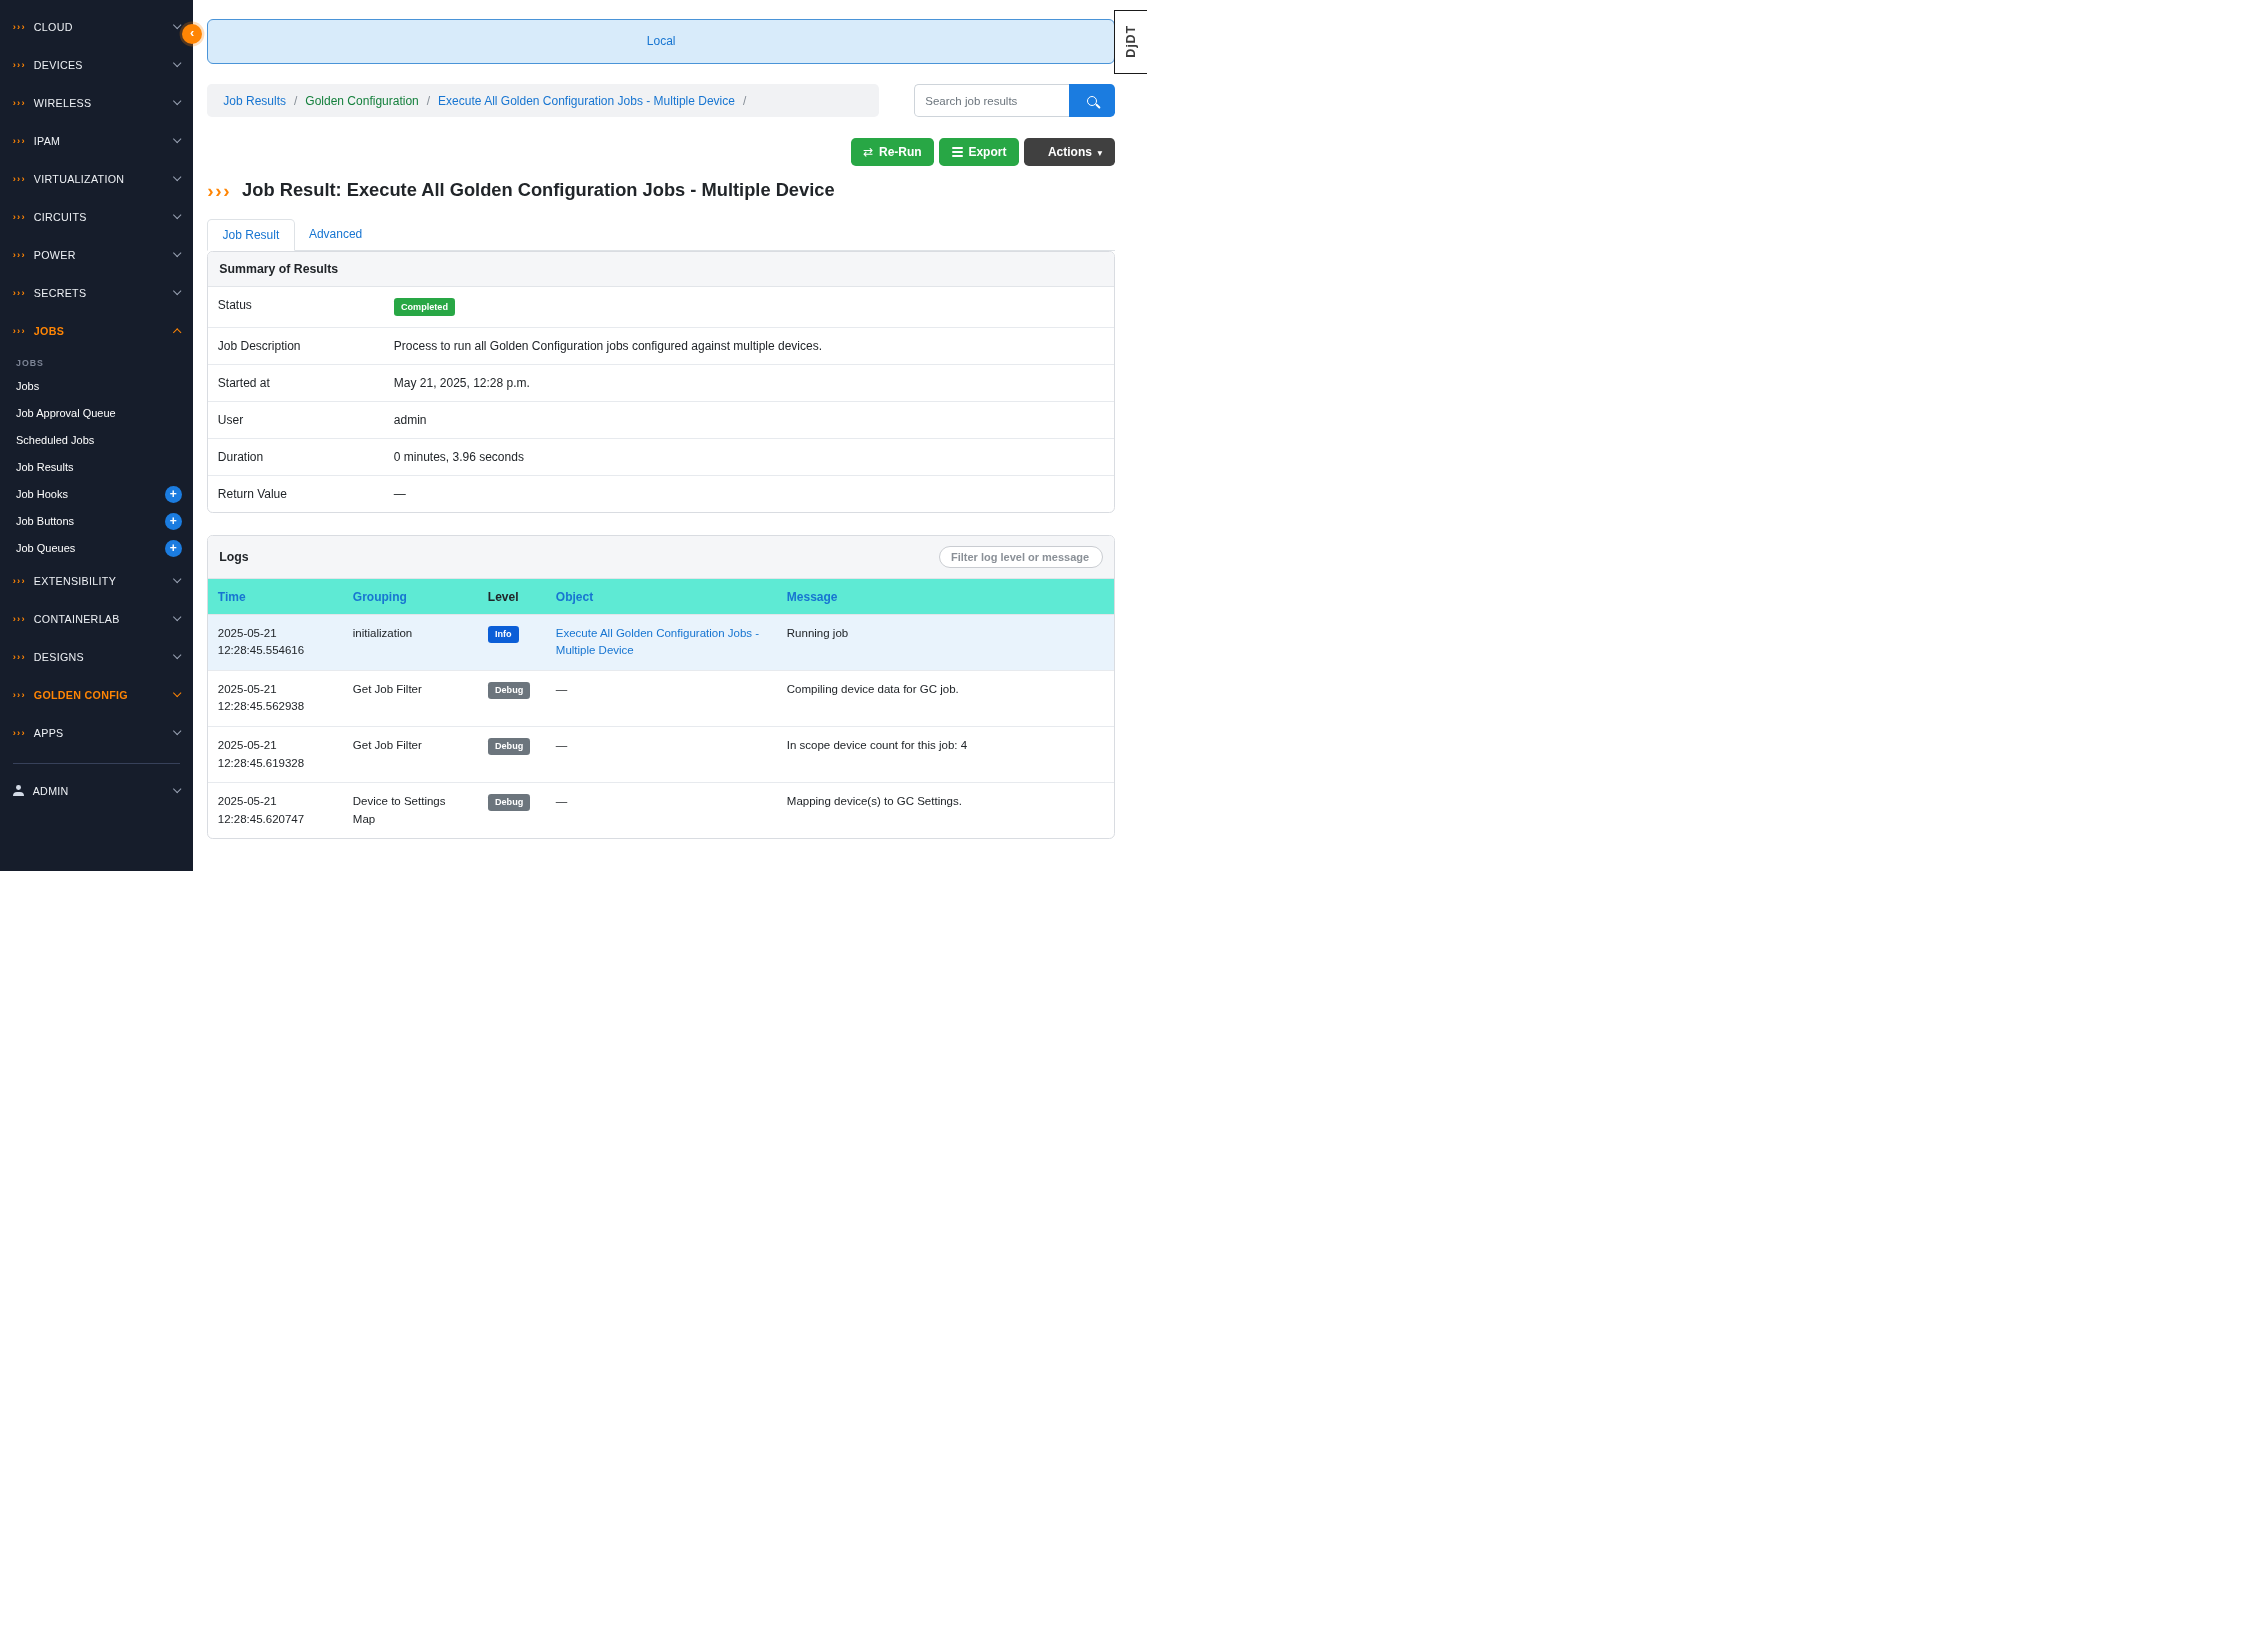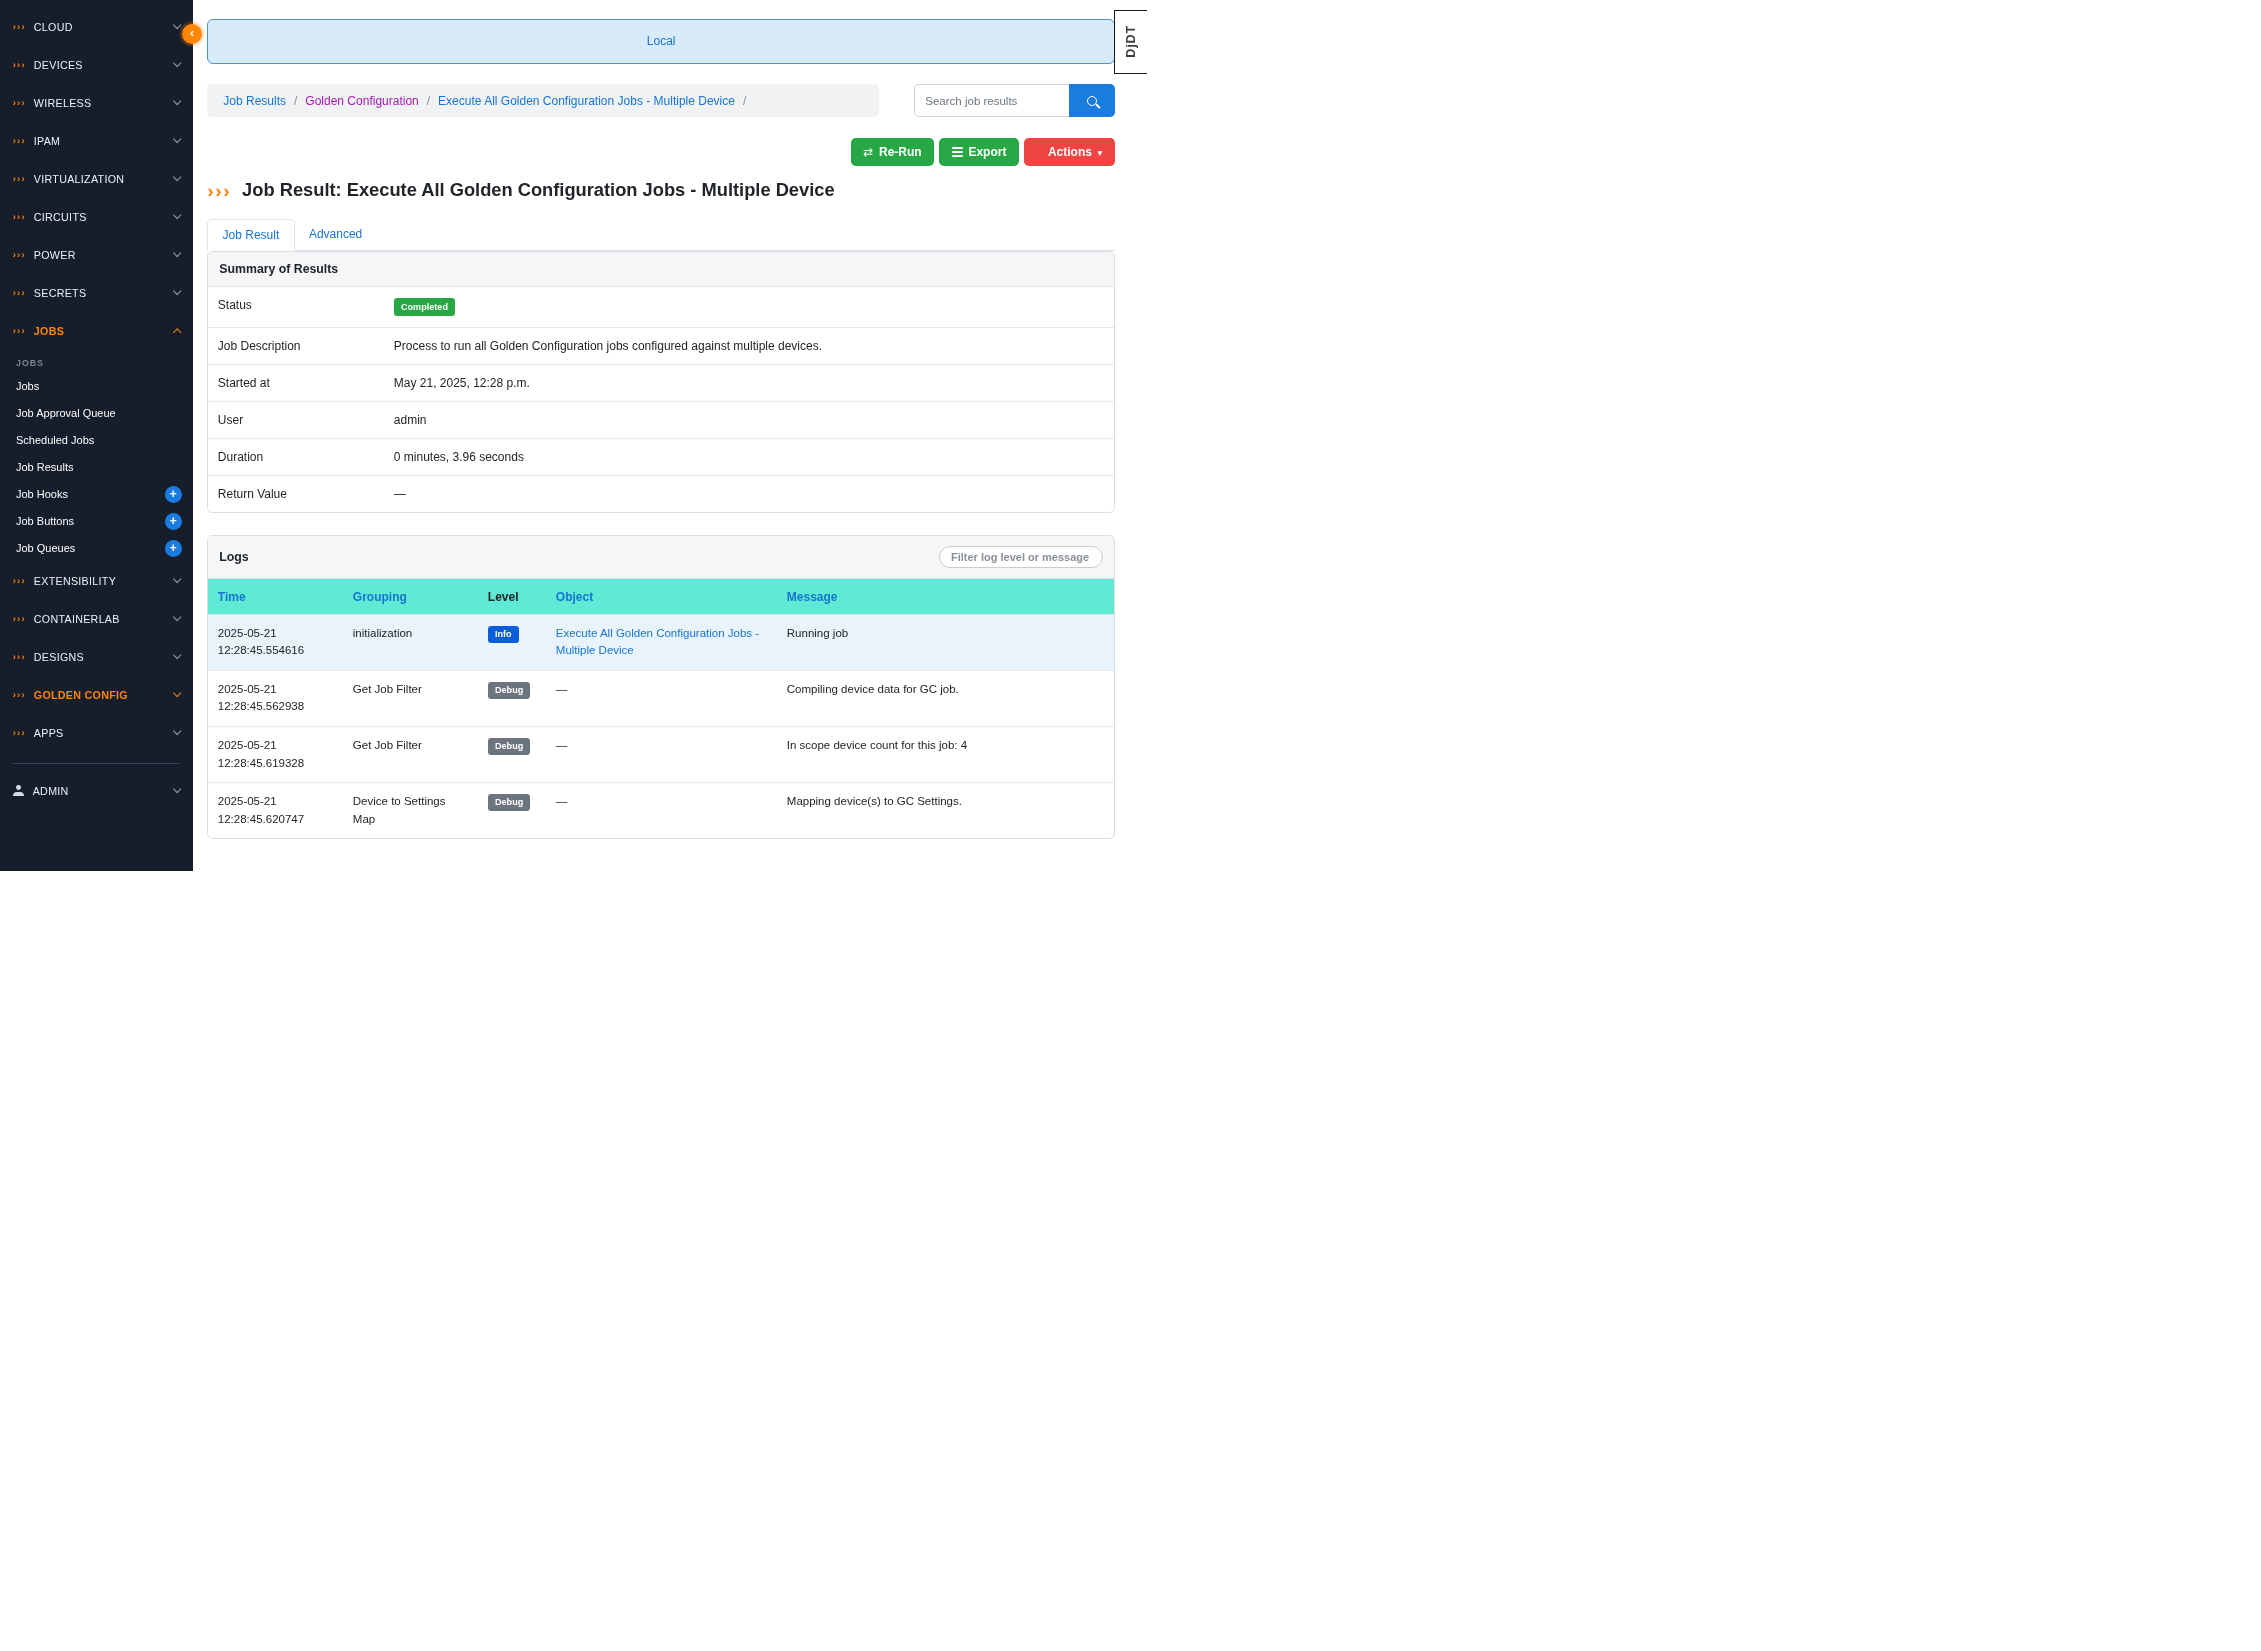--- a/index.html
+++ b/index.html
@@ -30,34 +30,34 @@
   .main { flex: 1; min-width: 0; padding: 0 16px 32px 14.3px; position: relative; }
 
   .banner { margin-top: 19px; background: #d8ebfa; border: 0.8px solid #4a94d8; border-radius: 6px; text-align: center; padding: 14.3px 8px; color: #1775d1; font-size: 12px; }
 
   .djdt-handle { position: absolute; right: -16px; top: 9.5px; width: 33px; height: 64px; background: #fff; border: 1.6px solid #1a1a1a; border-right: none; display: flex; align-items: center; justify-content: center; z-index: 60; }
   .djdt-text { writing-mode: vertical-rl; transform: rotate(180deg); font-weight: 700; font-size: 12.7px; color: #3c3c3c; letter-spacing: 0.8px; }
 
   .crumb-row { display: flex; margin-top: 20.7px; gap: 35px; align-items: stretch; }
   .breadcrumb { flex: 1; background: #f1f2f4; border-radius: 4.8px; padding: 9.5px 16px; font-size: 12px; display: flex; align-items: center; flex-wrap: nowrap; white-space: nowrap; overflow: hidden; }
   .breadcrumb a { color: #1775d1; text-decoration: none; cursor: pointer; }
-  .breadcrumb .crumb-current { color: #a21caf; }
+  .breadcrumb .crumb-current { color: #15803d; }
   .breadcrumb .sep { color: #868e96; margin: 0 8px; }
 
   .search-box { display: flex; width: 201px; flex-shrink: 0; }
   .search-input { flex: 1; border: 0.8px solid #ced4da; border-right: none; border-radius: 4.8px 0 0 4.8px; padding: 7.2px 10.3px; font-size: 11.5px; font-family: inherit; color: #212529; outline: none; min-width: 0; }
   .search-input::placeholder { color: #6c757d; }
   .search-btn { width: 46px; background: #1b7ce0; border: none; border-radius: 0 4.8px 4.8px 0; cursor: pointer; display: flex; align-items: center; justify-content: center; }
   .mag-icon { width: 10.3px; height: 10.3px; border: 1.6px solid #fff; border-radius: 50%; position: relative; }
   .mag-icon::after { content: ""; position: absolute; width: 5.6px; height: 2px; background: #fff; transform: rotate(45deg); right: -4.8px; bottom: -1.6px; border-radius: 1.6px; }
 
   .toolbar { display: flex; justify-content: flex-end; gap: 4.8px; margin-top: 20.7px; }
   .btn { display: inline-flex; align-items: center; gap: 5.6px; border: none; border-radius: 4.8px; padding: 7.2px 12.7px; font-size: 12px; font-weight: 700; color: #fff; cursor: pointer; font-family: inherit; }
   .btn-green { background: #28a745; }
-  .btn-orange { background: #ef4444; padding-left: 24px; }
+  .btn-orange { background: #404040; padding-left: 24px; }
   .btn .glyph { font-weight: 400; font-size: 12px; line-height: 1; }
   .db-icon { display: flex; flex-direction: column; justify-content: space-between; width: 11px; height: 10.3px; }
   .db-icon i { display: block; height: 2.4px; border-radius: 1.6px; background: #fff; }
   .caret { font-size: 9.5px; }
 
   .page-title-row { display: flex; align-items: center; margin-top: 12.7px; gap: 11px; }
   .title-arrows { color: #ff8504; font-weight: 800; font-size: 19px; letter-spacing: 1.6px; line-height: 1; }
   .page-title { font-size: 18.3px; font-weight: 700; color: #212529; }
 
   .tabs { display: flex; margin-top: 17.5px; border-bottom: 0.8px solid #dee2e6; }

